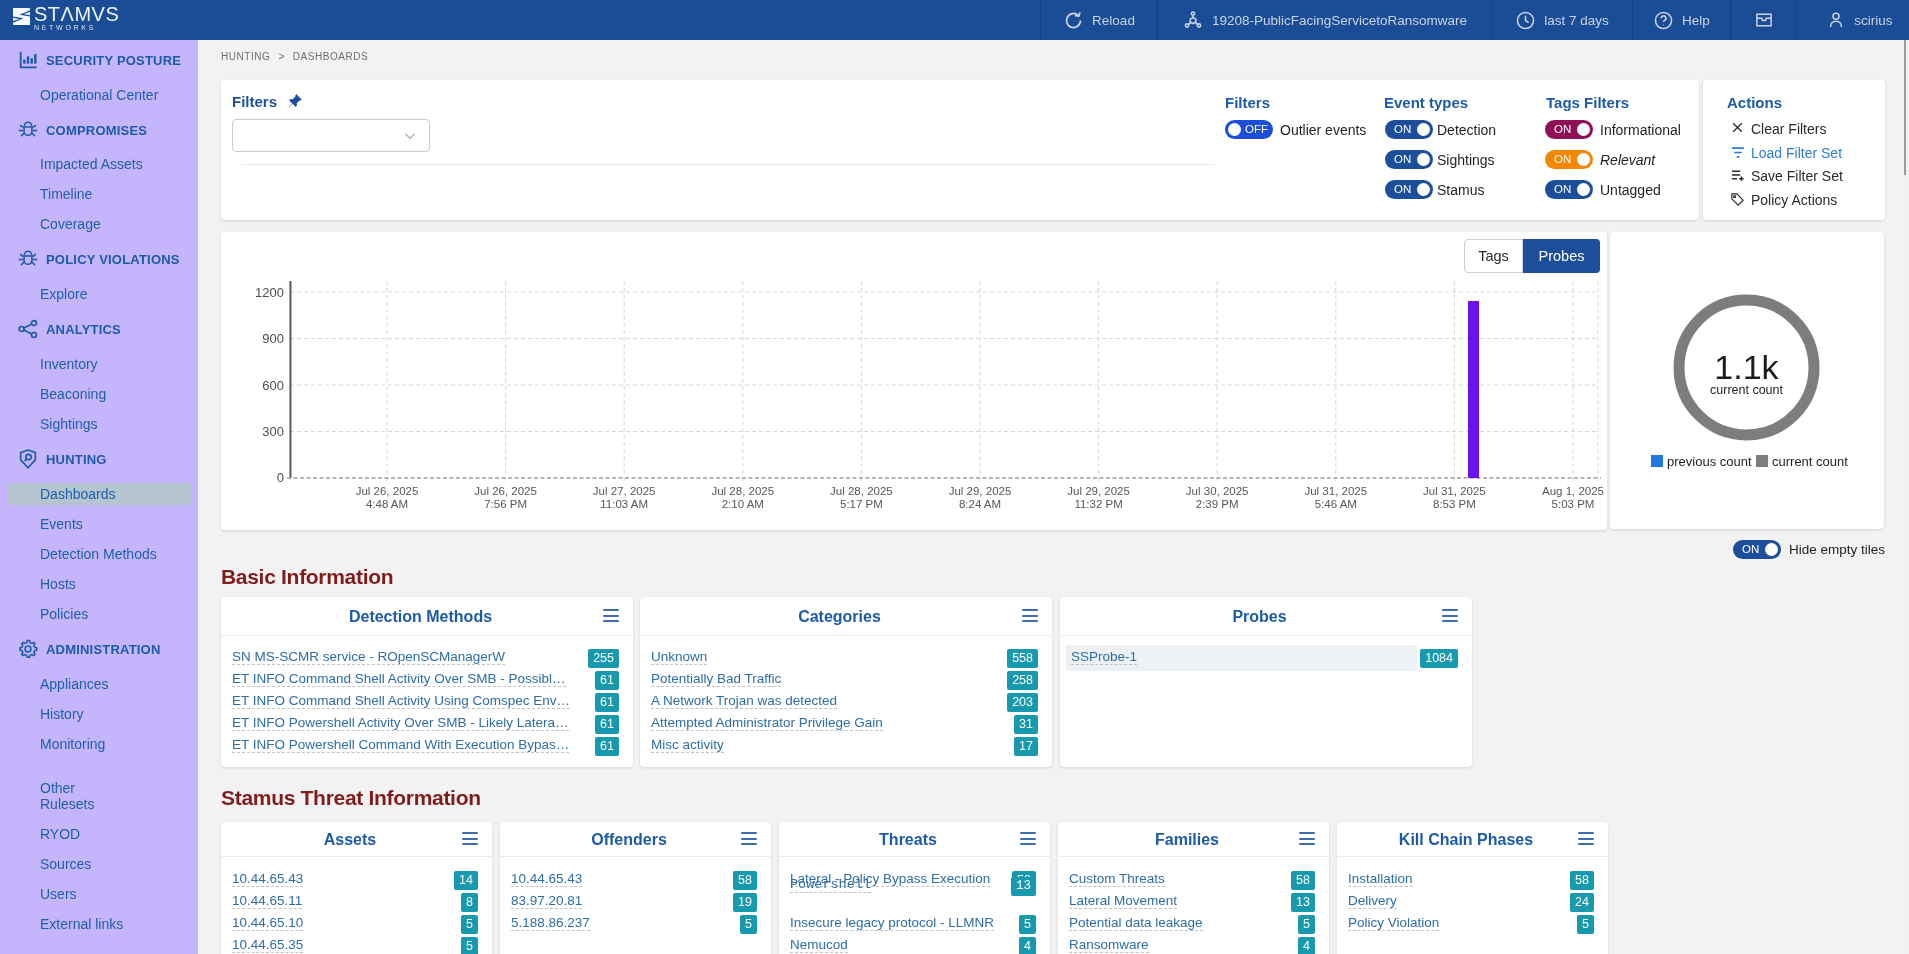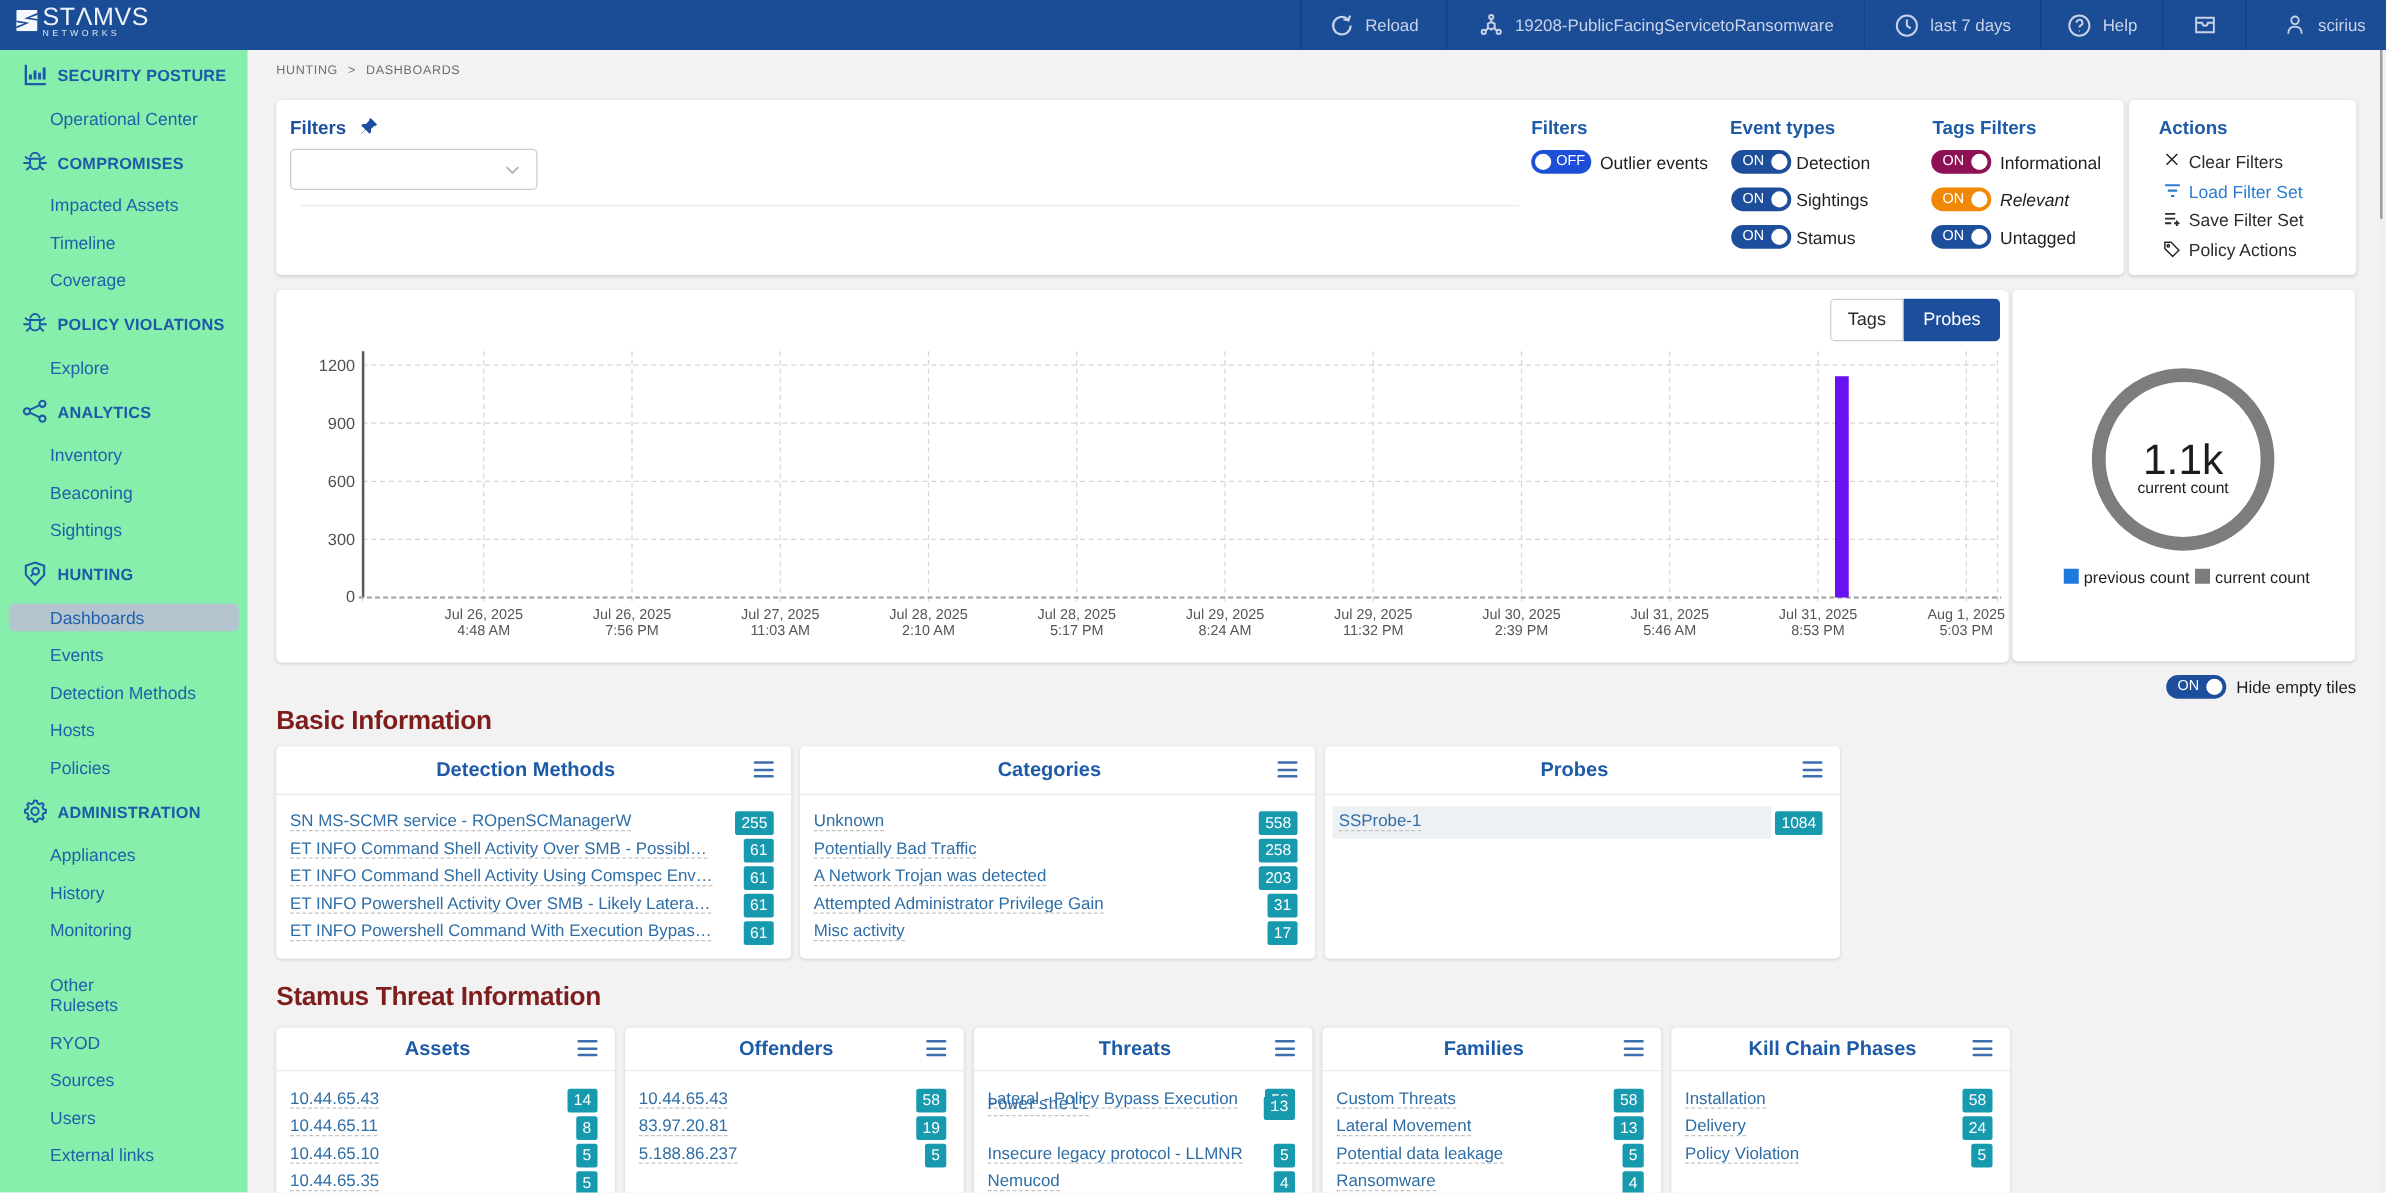--- a/index.html
+++ b/index.html
@@ -7,21 +7,21 @@
 body { font-family:"Liberation Sans", sans-serif; background:#f2f2f3; position:relative; }
 .navbar { position:absolute; left:0; top:0; width:1909px; height:40px; background:#1b4c96; z-index:10; }
 .logo { position:absolute; left:13px; top:5px; display:flex; }
 .logomark { width:17px; height:17px; margin-top:2.5px; }
 .logotext { margin-left:4px; color:#eef2fa; }
 .logotext .big { font-size:20px; font-weight:400; letter-spacing:0.5px; line-height:19px; }
 .logotext .small { font-size:7px; letter-spacing:2.7px; color:#dde5f2; margin-top:0px; }
 .navmenu { position:absolute; left:1040px; top:0; height:40px; display:flex; }
 .navitem { height:40px; border-left:1px solid #173f7d; color:#c9d3e8; font-size:13.5px; display:flex; align-items:center; justify-content:center; gap:8px; }
 .navitem svg { stroke:#c9d3e8; }
-.sidebar { position:absolute; left:0; top:40px; width:198px; height:914px; background:#86efac; z-index:5; }
+.sidebar { position:absolute; left:0; top:40px; width:198px; height:914px; background:#c4b5fd; z-index:5; }
 .snav { position:absolute; left:0; width:198px; height:30px; display:flex; align-items:center; }
 .snav.hdr { font-weight:bold; font-size:13px; color:#1d5aa7; letter-spacing:0.2px; }
 .snav.hdr svg { position:absolute; left:17px; width:22px; height:22px; }
 .snav.hdr span { position:absolute; left:46px; }
 .snav.item { font-size:14px; color:#2060aa; }
 .snav.item span { position:absolute; left:40px; }
 .snav.active { background:#b4c5d0; border-radius:4px; left:7px; width:184px; height:22px; }
 .snav.active span { left:33px; }
 .crumb { position:absolute; left:221px; top:51px; font-size:10px; color:#6e6e6e; letter-spacing:0.55px; }
 .card { position:absolute; background:#fff; border-radius:4px; box-shadow:0 1px 3px rgba(0,0,0,0.13); }

